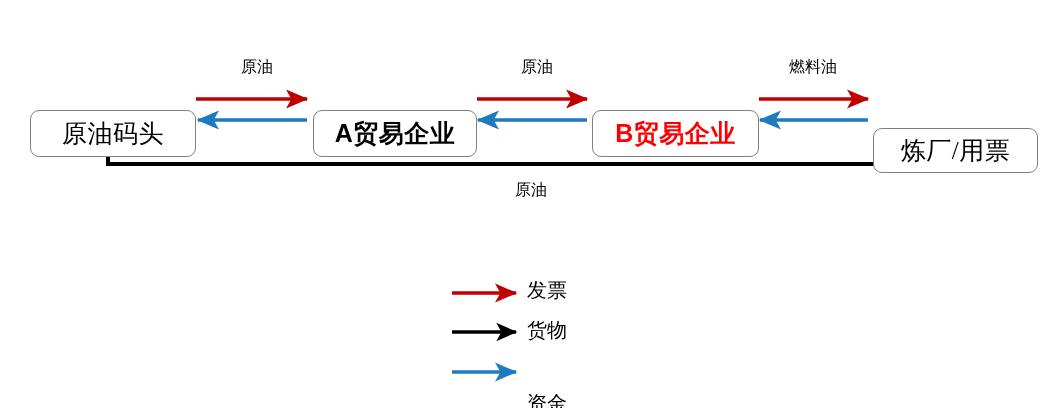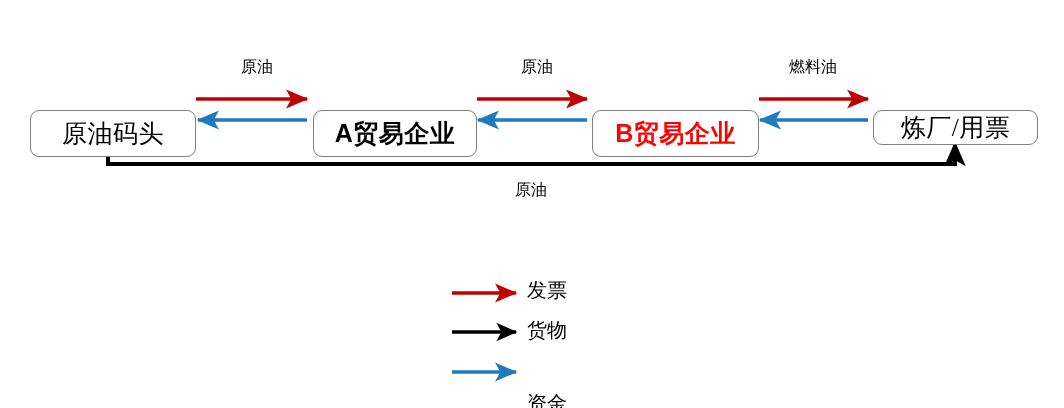--- a/index.html
+++ b/index.html
@@ -112,21 +112,21 @@
   <div class="node bold-label" style="left:313px; top:86px; width:164px; height:47px;">
     <span class="prefix">A</span>
       <span>贸易企业</span>
   </div>
 
   <div class="node red-label" style="left:592px; top:86px; width:167px; height:47px;">
     <span class="prefix">B</span>
       <span>贸易企业</span>
   </div>
 
-  <div class="node" style="left:873px; top:86px; width:165px; height:35px;">
+  <div class="node" style="left:873px; top:104px; width:165px; height:45px;">
     <span>炼厂/用票</span>
   </div>
 
   <div class="edge-label" style="left:202px; top:59px; width:110px;">原油</div>
   <div class="edge-label" style="left:482px; top:59px; width:110px;">原油</div>
   <div class="edge-label" style="left:758px; top:59px; width:110px;">燃料油</div>
   <div class="edge-label" style="left:481px; top:182px; width:100px;">原油</div>
 
   <div class="legend-label" style="left:527px; top:280px;">发票</div>
   <div class="legend-label" style="left:527px; top:320px;">货物</div>

